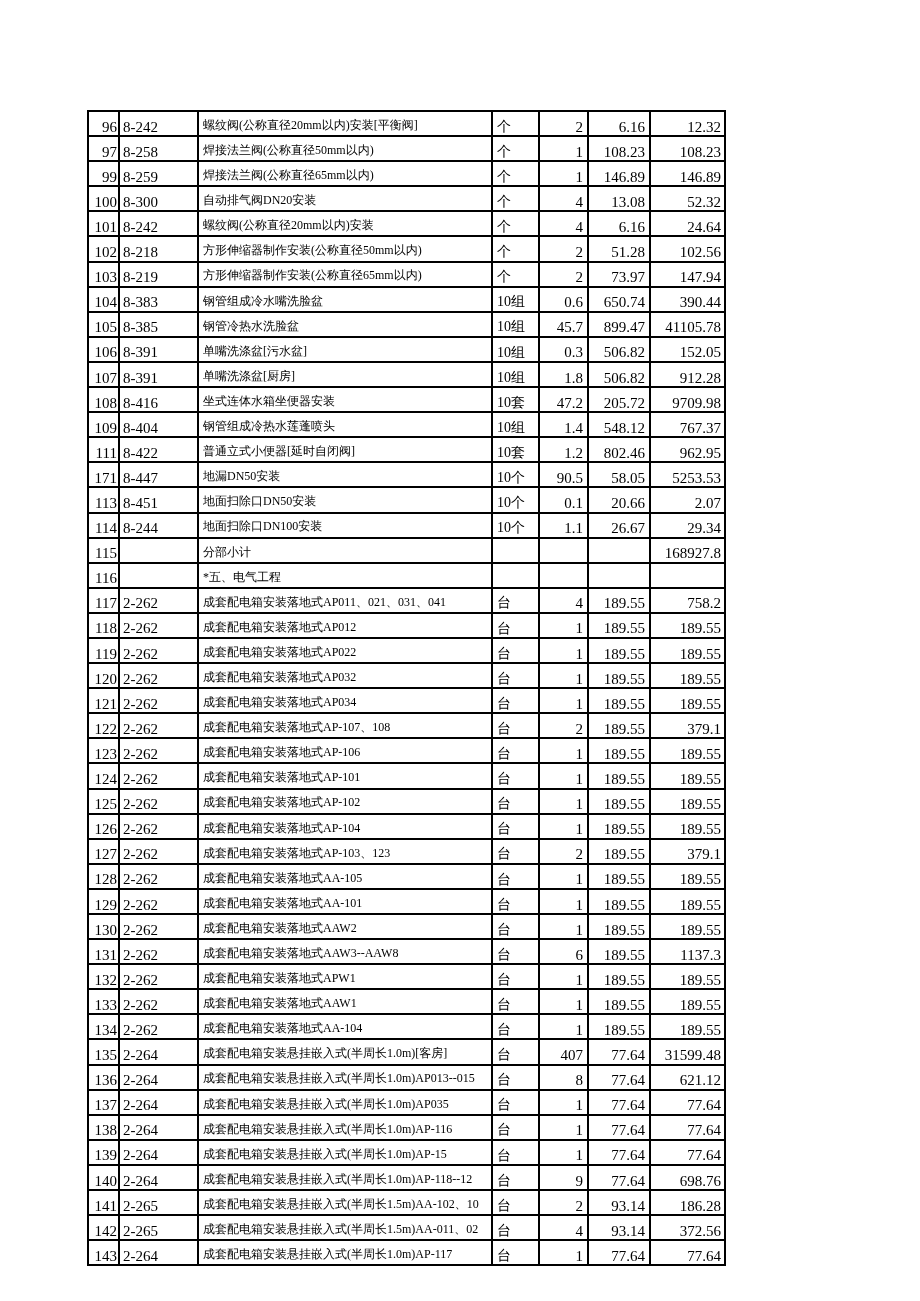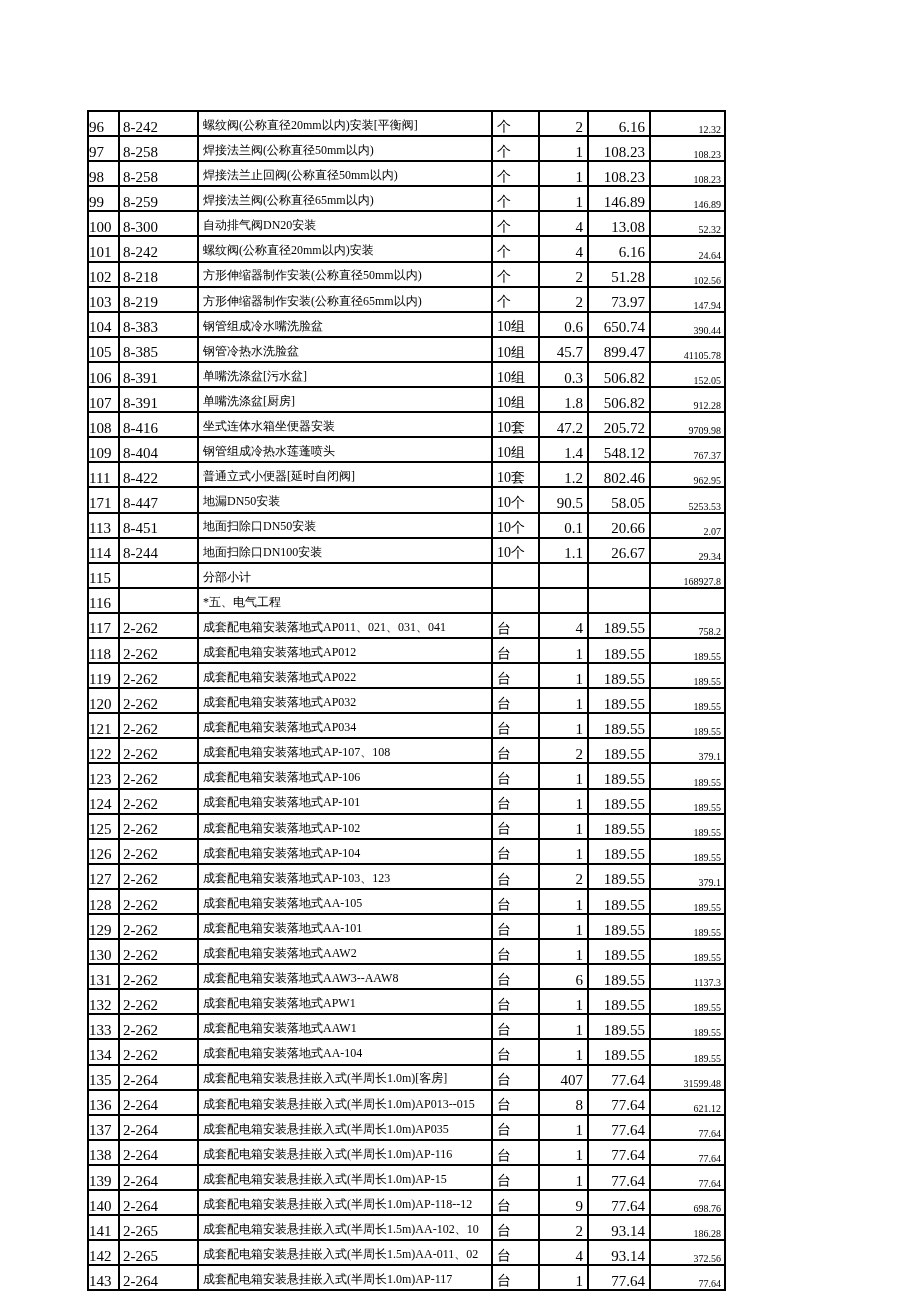--- a/index.html
+++ b/index.html
@@ -34,27 +34,27 @@
   }
   
   col.w0 { width: 31px; }
   col.w1 { width: 79px; }
   col.w2 { width: 294px; }
   col.w3 { width: 47px; }
   col.w4 { width: 49px; }
   col.w5 { width: 62px; }
   col.w6 { width: 75px; }
   
-  td.c0 { text-align: right; font-size: 15px; padding-right: 14px; }
+  td.c0 { text-align: right; font-size: 15px; padding-right: 1px; }
   td.c1 { text-align: left;  font-size: 15px; padding-left: 3px; }
   td.c2 { text-align: left;  font-size: 12px; padding-left: 4px; padding-bottom: 3px; }
   td.c3 { text-align: left;  font-size: 14px; padding-left: 4px; padding-bottom: 1px; }
   td.c4 { text-align: right; font-size: 15px; padding-right: 4px; }
   td.c5 { text-align: right; font-size: 15px; padding-right: 4px; }
-  td.c6 { text-align: right; font-size: 10px; padding-right: 3px; margin-left: 13px; }
+  td.c6 { text-align: right; font-size: 15px; padding-right: 3px; margin-left: 13px; }
 </style>
 </head>
 <body>
 
 <div>
   <table class="sheet-table">
     <colgroup>
       <col class="w0">
         <col class="w1">
         <col class="w2">
@@ -76,29 +76,20 @@
         <tr>
           <td class="c0">97</td>
           <td class="c1">8-258</td>
           <td class="c2">焊接法兰阀(公称直径50mm以内)</td>
           <td class="c3">个</td>
           <td class="c4">1</td>
           <td class="c5">108.23</td>
           <td class="c6">108.23</td>
         </tr>
         <tr>
-          <td class="c0">98</td>
-          <td class="c1">8-258</td>
-          <td class="c2">焊接法兰止回阀(公称直径50mm以内)</td>
-          <td class="c3">个</td>
-          <td class="c4">1</td>
-          <td class="c5">108.23</td>
-          <td class="c6">108.23</td>
-        </tr>
-        <tr>
           <td class="c0">99</td>
           <td class="c1">8-259</td>
           <td class="c2">焊接法兰阀(公称直径65mm以内)</td>
           <td class="c3">个</td>
           <td class="c4">1</td>
           <td class="c5">146.89</td>
           <td class="c6">146.89</td>
         </tr>
         <tr>
           <td class="c0">100</td>

